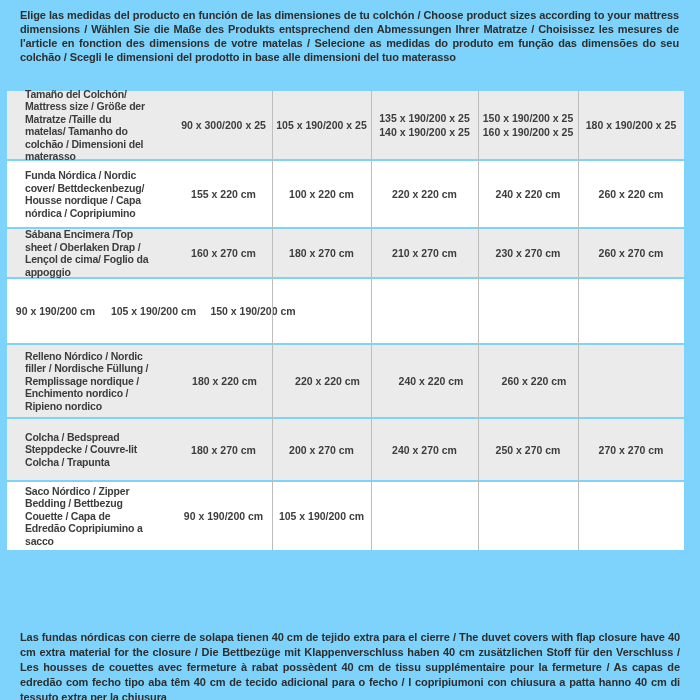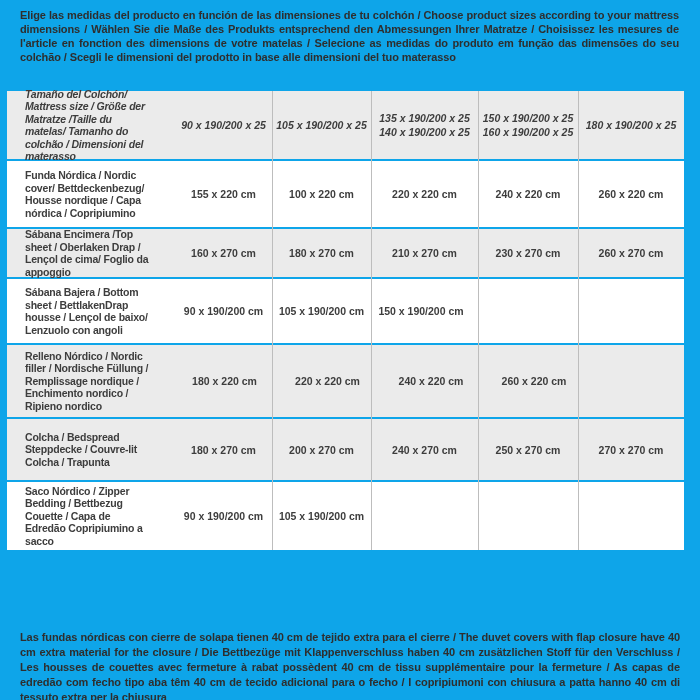--- a/index.html
+++ b/index.html
@@ -8,21 +8,21 @@
     width: 700px;
     height: 700px;
     background: #ffffff;
     font-family: "Liberation Sans", sans-serif;
     overflow: hidden;
   }
   .page {
     position: relative;
     width: 700px;
     height: 700px;
-    background: #0ea5e9;
+    background: #7dd3fc;
   }
   .intro {
     position: absolute;
     top: 8px;
     left: 20px;
     width: 659px;
     margin: 0;
     font-size: 11px;
     font-weight: bold;
     line-height: 14px;
@@ -47,21 +47,21 @@
   .row {
     display: flex;
     width: 677px;
     margin-bottom: 2px;
     position: relative;
     z-index: 1;
   }
   .row:last-child { margin-bottom: 0; }
   .row.alt { background: #ebebeb; }
   .row.base { background: #ffffff; }
-  .row:nth-child(5)  { height: 68px; font-style: italic; } 
+  .row:nth-child(5)  { height: 68px; } 
   .row:nth-child(6)  { height: 66px; }
   .row:nth-child(7)  { height: 48px; }
   .row:nth-child(8)  { height: 64px; }
   .row:nth-child(9)  { height: 72px; }
   .row:nth-child(10) { height: 61px; }
   .row:nth-child(11) { height: 68px; }
   .row:nth-child(12) { height: 58px; margin-top: 16px; }
   .cell {
     display: flex;
     align-items: center;
@@ -113,21 +113,21 @@
   <div class="size-table">
     <div class="vline" style="left:265px;"></div>
     <div class="vline" style="left:364px;"></div>
     <div class="vline" style="left:471px;"></div>
     <div class="vline" style="left:571px;"></div>
 
     <div class="row alt">
       <div class="cell label">
           <span>Tamaño del Colchón/ Mattress size / Größe der Matratze /Taille du matelas/ Tamanho do colchão / Dimensioni del materasso</span>
         </div>
-      <div class="cell val c1">90 x 190/200 x 25</div>
+      <div class="cell val c1">90 x 300/200 x 25</div>
       <div class="cell val c2">105 x 190/200 x 25</div>
       <div class="cell val c3">135 x 190/200 x 25
 140 x 190/200 x 25</div>
       <div class="cell val c4">150 x 190/200 x 25
 160 x 190/200 x 25</div>
       <div class="cell val c5">180 x 190/200 x 25</div>
     </div>
 
     <div class="row base">
       <div class="cell label">
@@ -145,23 +145,20 @@
           <span>Sábana Encimera /Top sheet / Oberlaken Drap / Lençol de cima/ Foglio da appoggio</span>
         </div>
       <div class="cell val c1">160 x 270 cm</div>
       <div class="cell val c2">180 x 270 cm</div>
       <div class="cell val c3">210 x 270 cm</div>
       <div class="cell val c4">230 x 270 cm</div>
       <div class="cell val c5">260 x 270 cm</div>
     </div>
 
     <div class="row base">
-      <div class="cell label">
-          <span>Sábana Bajera / Bottom sheet / BettlakenDrap housse / Lençol de baixo/ Lenzuolo con angoli</span>
-        </div>
       <div class="cell val c1">90 x 190/200 cm</div>
       <div class="cell val c2">105 x 190/200 cm</div>
       <div class="cell val c4">150 x 190/200 cm</div>
     </div>
 
     <div class="row alt">
       <div class="cell label">
           <span>Relleno Nórdico / Nordic filler / Nordische Füllung / Remplissage nordique / Enchimento nordico / Ripieno nordico</span>
         </div>
       <div class="cell val c2">180 x 220 cm</div>

